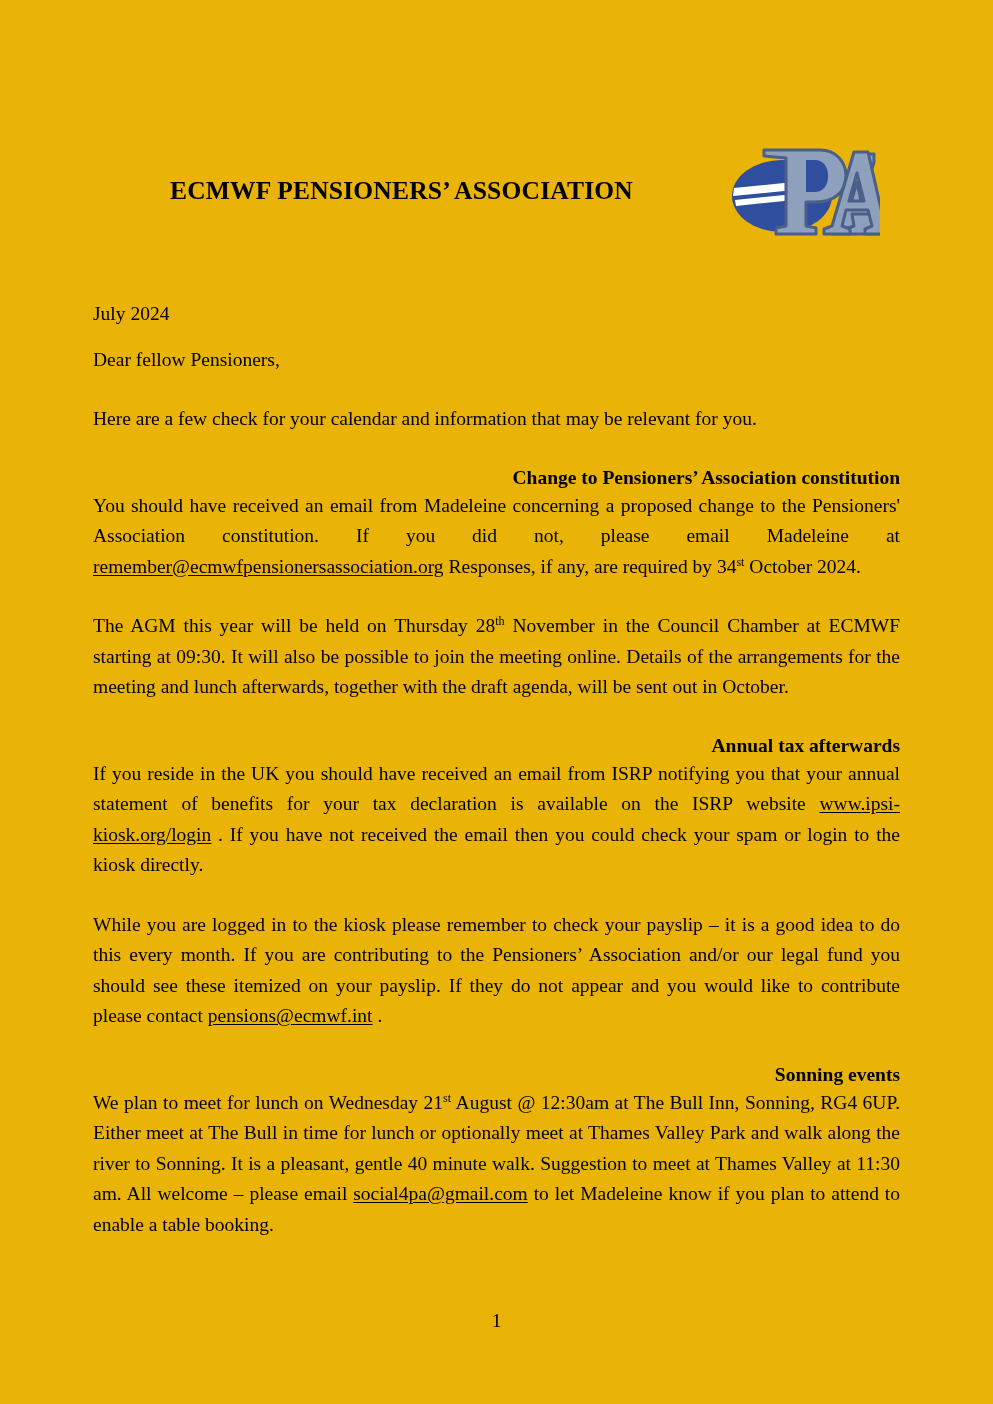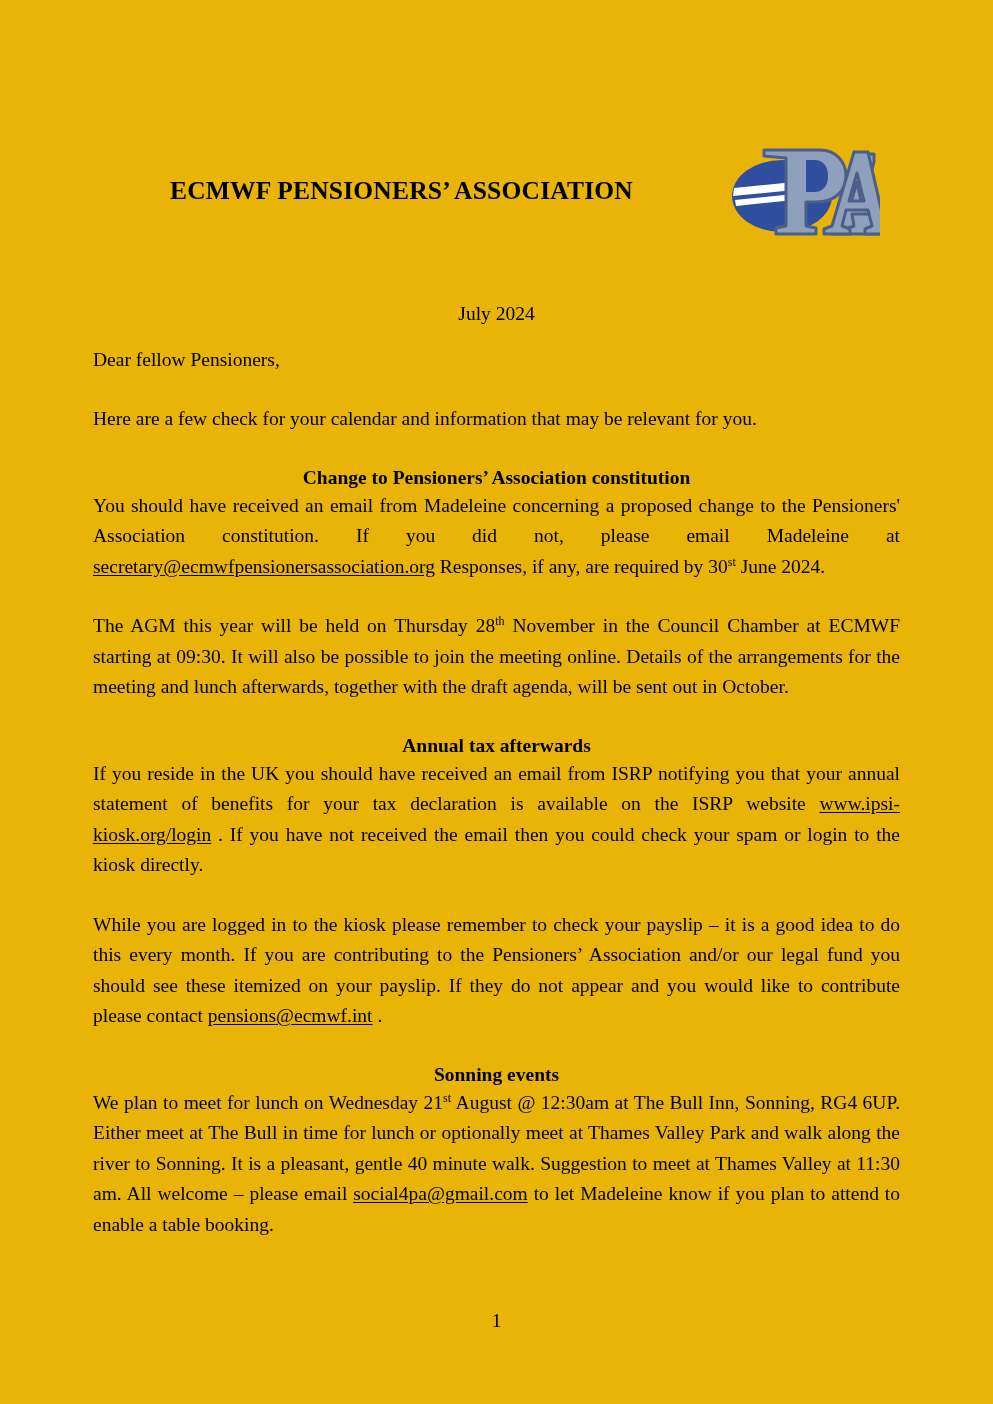--- a/index.html
+++ b/index.html
@@ -45,21 +45,21 @@
     position: absolute;
     left: 627px;
     top: -8px;
     width: 160px;
     height: 104px;
   }
   .logo svg { display: block; }
 
   
   .date-line {
-    text-align: center;
+    text-align: left;
     font-size: 19.5px;
     line-height: 26px;
     margin-top: 33px;
   }
   .salutation {
     font-size: 19.5px;
     line-height: 26px;
     margin-top: 20px;
   }
   p.para {
@@ -70,21 +70,21 @@
     hyphens: none;
   }
   .gap-lg { height: 31px; }
   .gap-md { height: 29px; }
 
   h2.section-heading {
     font-size: 19.5px;
     line-height: 27px;
     font-weight: bold;
     margin: 0;
-    text-align: center;
+    text-align: right;
   }
   .b { font-weight: normal; }
   sup {
     font-size: 0.62em;
     vertical-align: super;
     line-height: 0;
   }
   .u {
     text-decoration: underline;
     text-underline-offset: 2px;
@@ -133,21 +133,21 @@
 
     <div class="salutation">Dear fellow Pensioners,</div>
 
     <div class="gap-lg"></div>
 
     <p class="para">Here are a few check for your calendar and information that may be relevant for you.</p>
 
     <div id="sections-root">
         <div class="gap-md"></div>
         <h2 class="section-heading">Change to Pensioners’ Association constitution</h2>
-        <p class="para"><span>You should have received an email from Madeleine concerning a proposed change to the Pensioners' Association constitution.  If you did not, please email Madeleine at </span><span class="u">secretary@ecmwfpensionersassociation.org</span><span>  Responses, if any, are required by 30</span><sup>st</sup><span> June 2024.</span></p>
+        <p class="para"><span>You should have received an email from Madeleine concerning a proposed change to the Pensioners' Association constitution.  If you did not, please email Madeleine at </span><span class="u">remember@ecmwfpensionersassociation.org</span><span>  Responses, if any, are required by 34</span><sup>st</sup><span> October 2024.</span></p>
         <div class="gap-md"></div>
         <p class="para"><span>The AGM this year will be held on </span><span class="b">Thursday 28</span><sup class="b">th</sup><span class="b"> November</span><span> in the Council Chamber at ECMWF starting at 09:30.  It will also be possible to join the meeting online.  Details of the arrangements for the meeting and lunch afterwards, together with the draft agenda, will be sent out in October.</span></p>
         <div class="gap-md"></div>
         <h2 class="section-heading">Annual tax afterwards</h2>
         <p class="para"><span>If you reside in the UK you should have received an email from ISRP notifying you that your annual statement of benefits for your tax declaration is available on the ISRP website </span><span class="u">www.ipsi-kiosk.org/login</span><span> .  If you have not received the email then you could check your spam or login to the kiosk directly.</span></p>
         <div class="gap-md"></div>
         <p class="para"><span>While you are logged in to the kiosk please remember to check your payslip – it is a good idea to do this every month.  If you are contributing to the Pensioners’ Association and/or our legal fund you should see these itemized on your payslip.  If they do not appear and you would like to contribute please contact </span><span class="u">pensions@ecmwf.int</span><span> .</span></p>
         <div class="gap-md"></div>
         <h2 class="section-heading">Sonning events</h2>
         <p class="para"><span>We plan to meet for lunch on </span><span class="b">Wednesday 21</span><sup class="b">st</sup><span class="b"> August @ 12:30am at The Bull Inn, Sonning, RG4 6UP.</span><span> Either meet at The Bull in time for lunch or optionally meet at Thames Valley Park and walk along the river to Sonning. It is a pleasant, gentle 40 minute walk. Suggestion to meet at Thames Valley at 11:30 am.  All welcome – please email </span><span class="u">social4pa@gmail.com</span><span> to let Madeleine know if you plan to attend to enable a table booking.</span></p>

